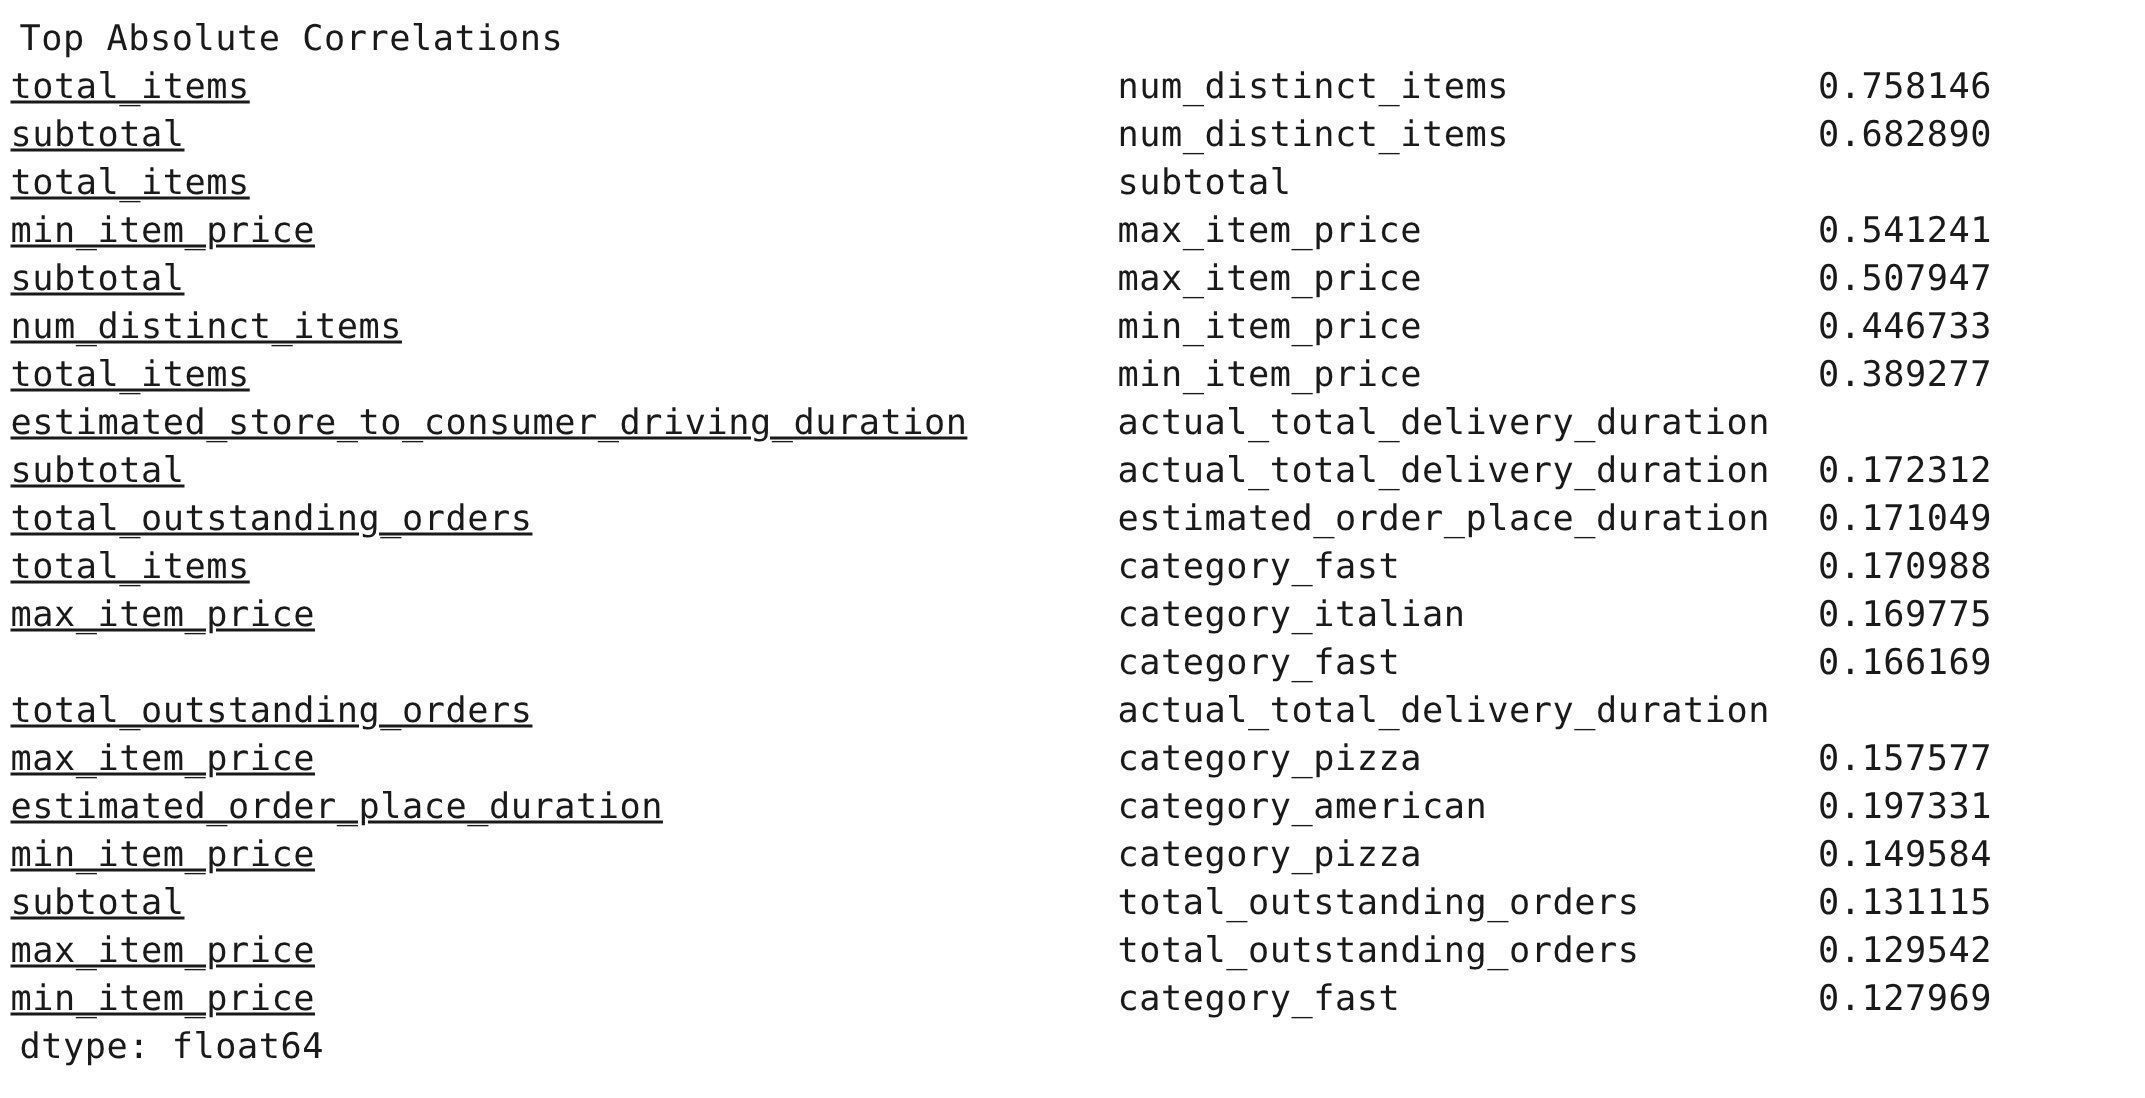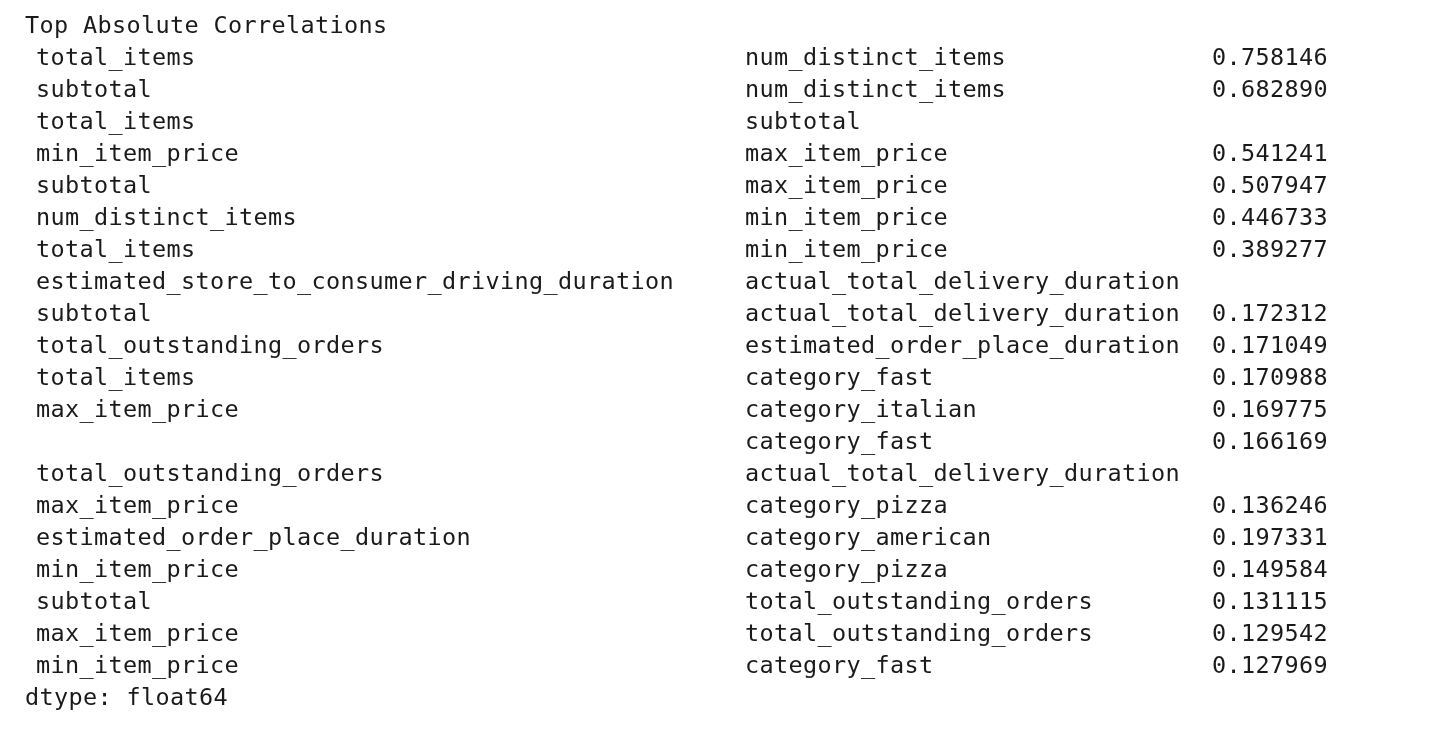--- a/index.html
+++ b/index.html
@@ -30,28 +30,29 @@
     position: relative;
     height: 32px;
     line-height: 32px;
     font-size: 23.5px;
     letter-spacing: 0.35px;
     white-space: pre;
   }
 
   .title-line,
   .dtype-line {
-    padding-left: 25px;
+    padding-left: 13px;
   }
 
   
   .row .lvl0 {
     position: absolute;
-    left: 36px;
+    left: 7px;
     top: 0;
+    text-decoration: underline;
   }
   .row .lvl1 {
     position: absolute;
     left: 745px;
     top: 0;
   }
   .row .value {
     position: absolute;
     left: 1150px;
     width: 240px;
@@ -74,21 +75,21 @@
       <div class="line row"><span class="lvl0">subtotal</span><span class="lvl1">max_item_price</span><span class="value">0.507947</span></div>
       <div class="line row"><span class="lvl0">num_distinct_items</span><span class="lvl1">min_item_price</span><span class="value">0.446733</span></div>
       <div class="line row"><span class="lvl0">total_items</span><span class="lvl1">min_item_price</span><span class="value">0.389277</span></div>
       <div class="line row"><span class="lvl0">estimated_store_to_consumer_driving_duration</span><span class="lvl1">actual_total_delivery_duration</span></div>
       <div class="line row"><span class="lvl0">subtotal</span><span class="lvl1">actual_total_delivery_duration</span><span class="value">0.172312</span></div>
       <div class="line row"><span class="lvl0">total_outstanding_orders</span><span class="lvl1">estimated_order_place_duration</span><span class="value">0.171049</span></div>
       <div class="line row"><span class="lvl0">total_items</span><span class="lvl1">category_fast</span><span class="value">0.170988</span></div>
       <div class="line row"><span class="lvl0">max_item_price</span><span class="lvl1">category_italian</span><span class="value">0.169775</span></div>
       <div class="line row"><span class="lvl0"></span><span class="lvl1">category_fast</span><span class="value">0.166169</span></div>
       <div class="line row"><span class="lvl0">total_outstanding_orders</span><span class="lvl1">actual_total_delivery_duration</span></div>
-      <div class="line row"><span class="lvl0">max_item_price</span><span class="lvl1">category_pizza</span><span class="value">0.136246</span></div>
+      <div class="line row"><span class="lvl0">max_item_price</span><span class="lvl1">category_pizza</span><span class="value">0.157577</span></div>
       <div class="line row"><span class="lvl0">estimated_order_place_duration</span><span class="lvl1">category_american</span><span class="value">0.197331</span></div>
       <div class="line row"><span class="lvl0">min_item_price</span><span class="lvl1">category_pizza</span><span class="value">0.149584</span></div>
       <div class="line row"><span class="lvl0">subtotal</span><span class="lvl1">total_outstanding_orders</span><span class="value">0.131115</span></div>
       <div class="line row"><span class="lvl0">max_item_price</span><span class="lvl1">total_outstanding_orders</span><span class="value">0.129542</span></div>
       <div class="line row"><span class="lvl0">min_item_price</span><span class="lvl1">category_fast</span><span class="value">0.127969</span></div>
     </div>
 
   <div class="line dtype-line">dtype: float64</div>
 </div>
 

